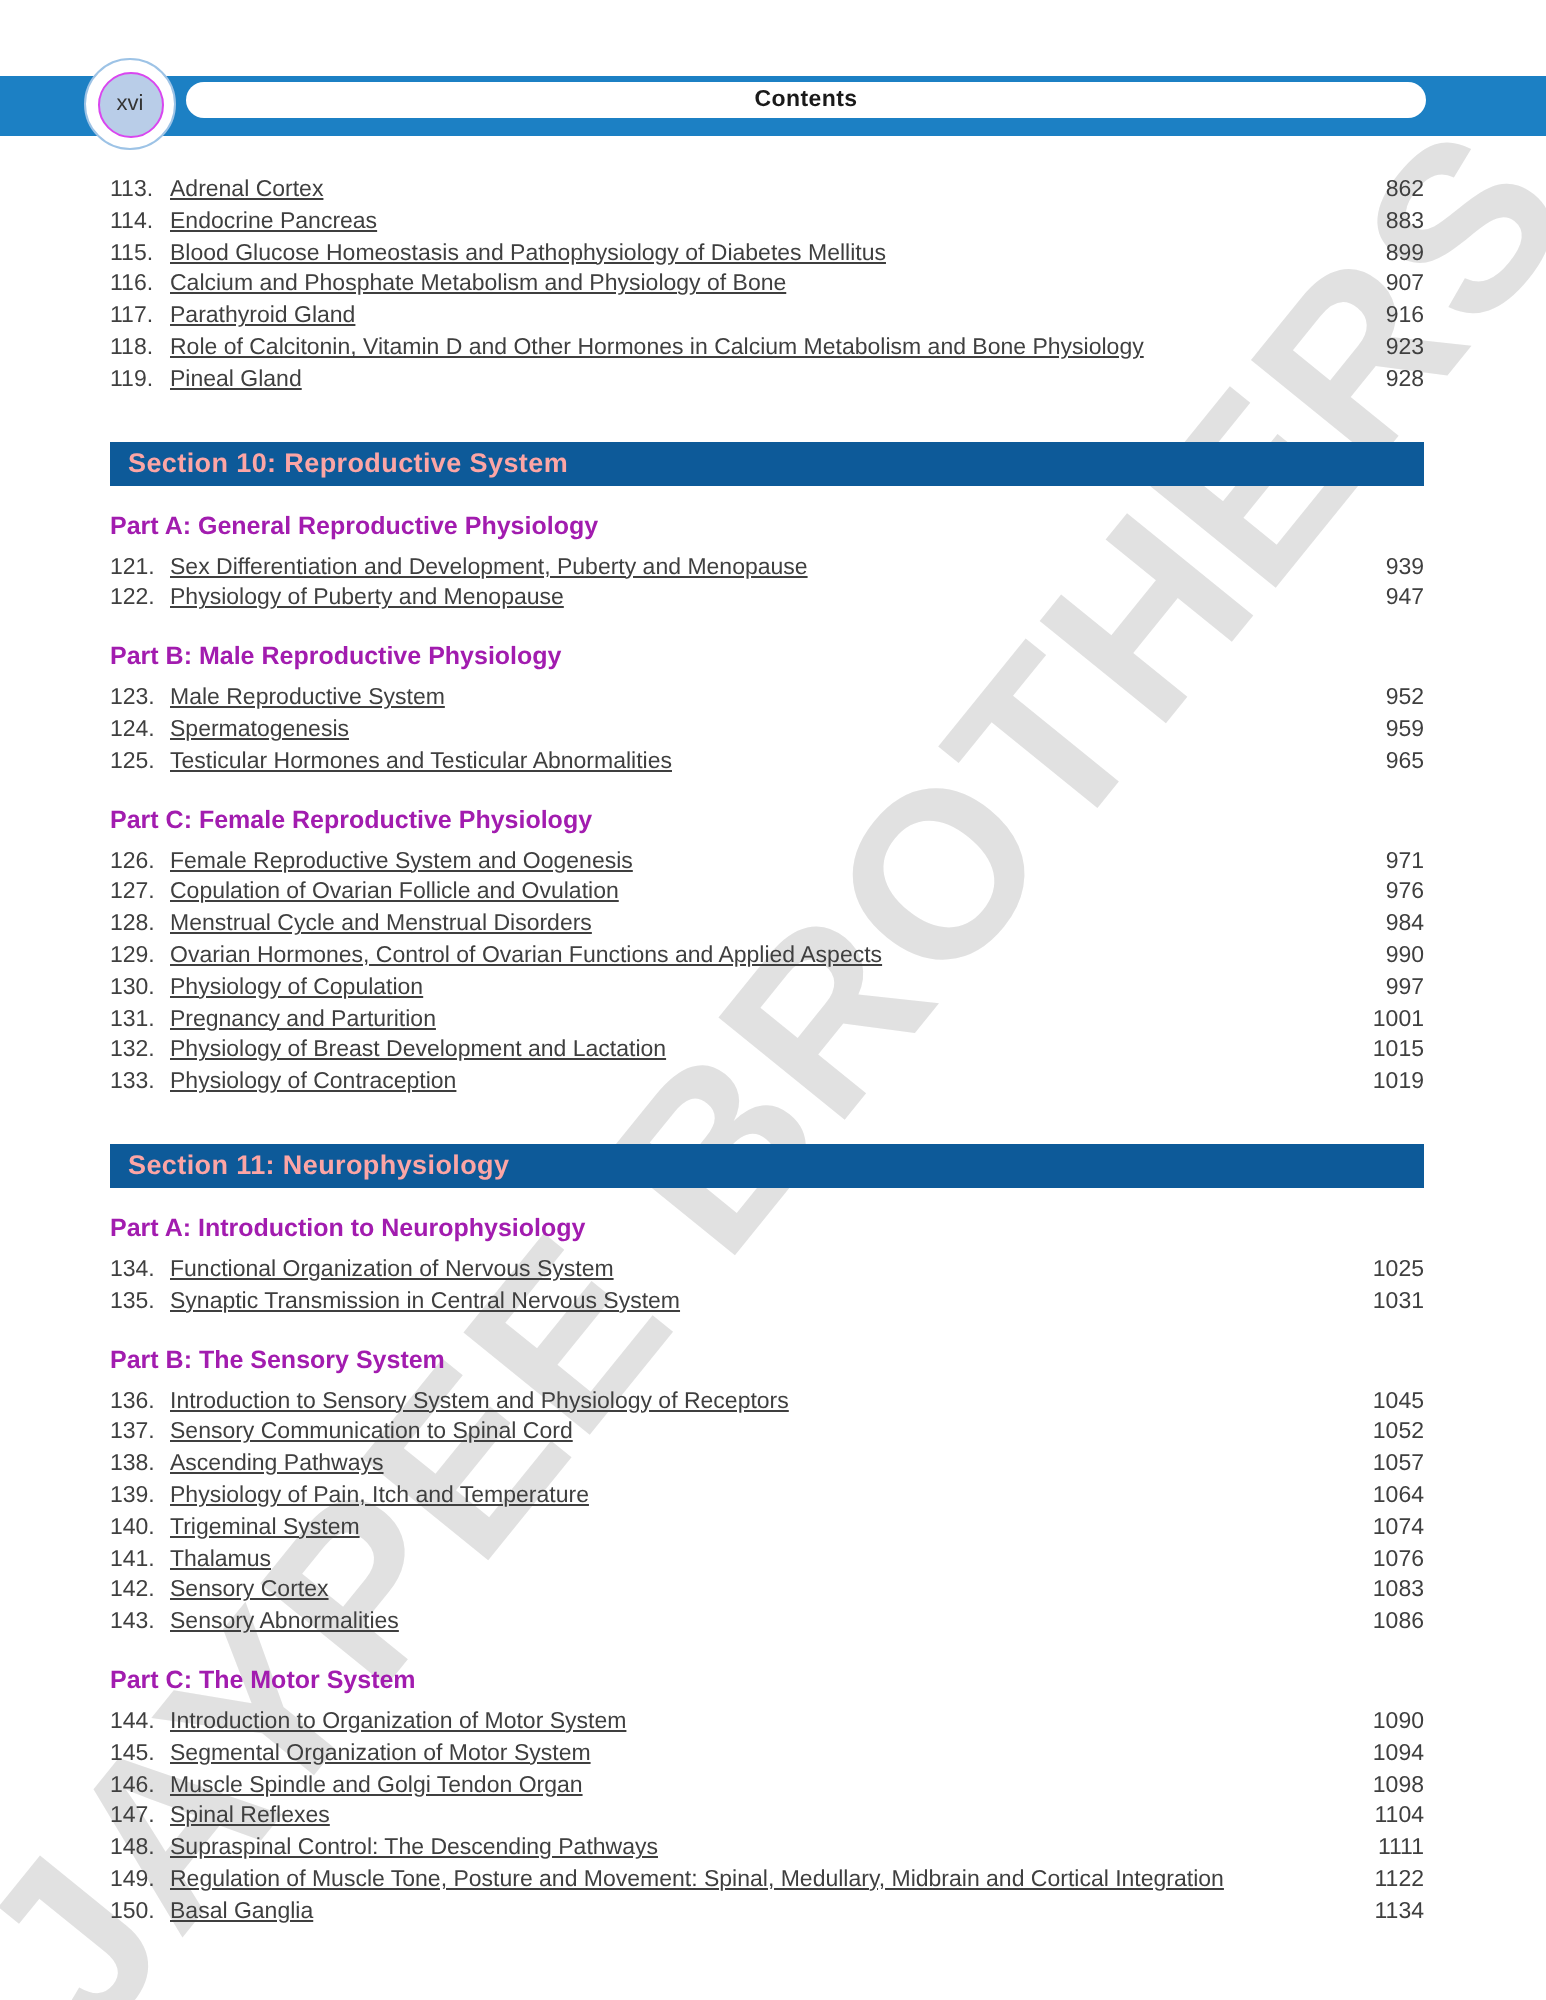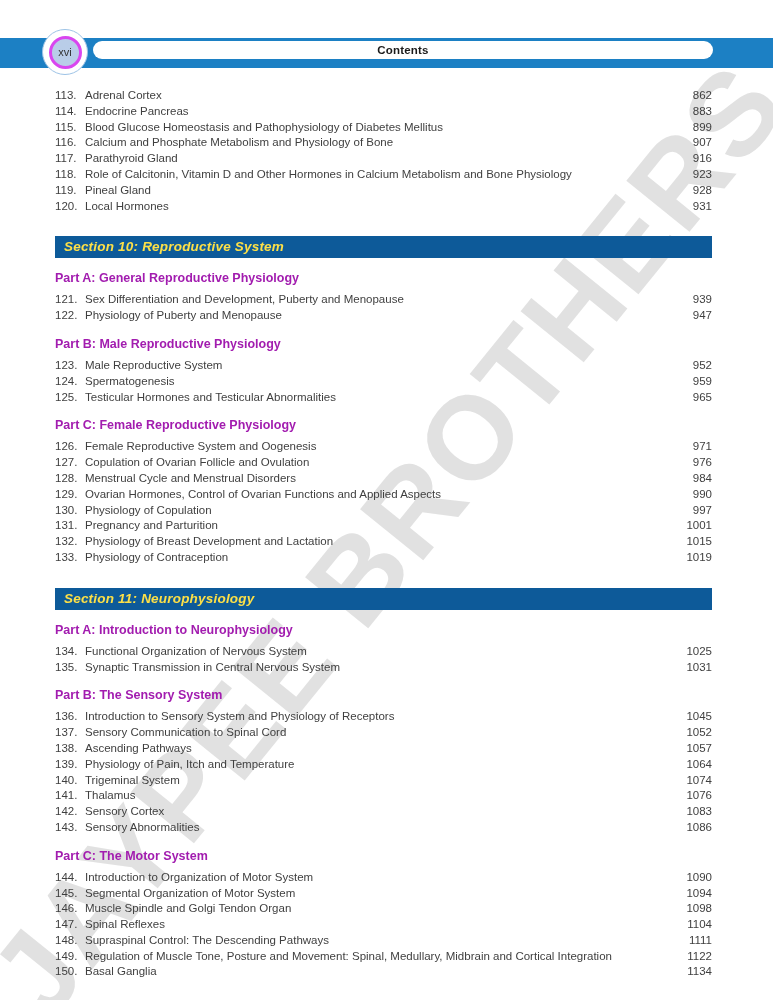--- a/index.html
+++ b/index.html
@@ -35,47 +35,46 @@
     font-size:11.5px; font-weight:bold; color:#1a1a1a; letter-spacing:0.2px;
   }
   .page-badge {
     position:absolute; top:-9px; left:42px; width:46px; height:46px;
     border-radius:50%; background:#ffffff; border:1.5px solid #9dc3e6;
     display:flex; align-items:center; justify-content:center;
     box-sizing:border-box;
   }
   .page-badge-inner {
     width:33px; height:33px; border-radius:50%;
-    background:#b9cde8; border:3px solid #d946ef;
+    background:#b9cde8; border:1px solid #d946ef;
     display:flex; align-items:center; justify-content:center;
     box-sizing:border-box;
   }
   .page-badge-label { font-size:11px; color:#333333; }
 
   
   .toc {
     position:absolute; top:68px; left:0; right:0;
     padding:20px 61px 0 55px;
     z-index:1;
   }
   .entry {
     display:flex; align-items:flex-end;
     font-size:11.5px; line-height:15.8px; color:#3f3f3f;
   }
   .entry-num { width:30px; flex:0 0 30px; }
-  .entry-title { flex:1 1 auto; padding-right:0; white-space:nowrap; overflow:hidden; }
+  .entry-title { flex:1 1 auto; padding-right:0; white-space:nowrap; overflow:hidden;text-decoration:underline; }
   .entry-page { flex:0 0 auto; margin-left:auto; text-align:right; }
 
   .section-banner {
-    background:#0d5a99; color:#fde047;
+    background:#0d5a99; color:#fca5a5;
     font-size:13.5px; font-weight:bold;
     height:22px; line-height:22px;
     padding-left:9px; letter-spacing:0.2px;
     margin:22px 0 10px 0;
-    font-style:italic;
   }
   .part-heading {
     color:#a21caf; font-size:12.5px; font-weight:bold;
     margin:12px 0 6px 0; line-height:16px;
   }
 </style>
 </head>
 <body>
 
 <div class="page">
@@ -123,25 +122,20 @@
         <div class="entry">
           <span class="entry-num">118.</span>
           <span class="entry-title">Role of Calcitonin, Vitamin D and Other Hormones in Calcium Metabolism and Bone Physiology</span>
           <span class="entry-page">923</span>
         </div>
         <div class="entry">
           <span class="entry-num">119.</span>
           <span class="entry-title">Pineal Gland</span>
           <span class="entry-page">928</span>
         </div>
-        <div class="entry">
-          <span class="entry-num">120.</span>
-          <span class="entry-title">Local Hormones</span>
-          <span class="entry-page">931</span>
-        </div>
       </div>
     <div id="sections">
         <div class="section-banner">Section 10: Reproductive System</div>
         <div class="part-heading">Part A: General Reproductive Physiology</div>
         <div class="entry">
           <span class="entry-num">121.</span>
           <span class="entry-title">Sex Differentiation and Development, Puberty and Menopause</span>
           <span class="entry-page">939</span>
         </div>
         <div class="entry">

